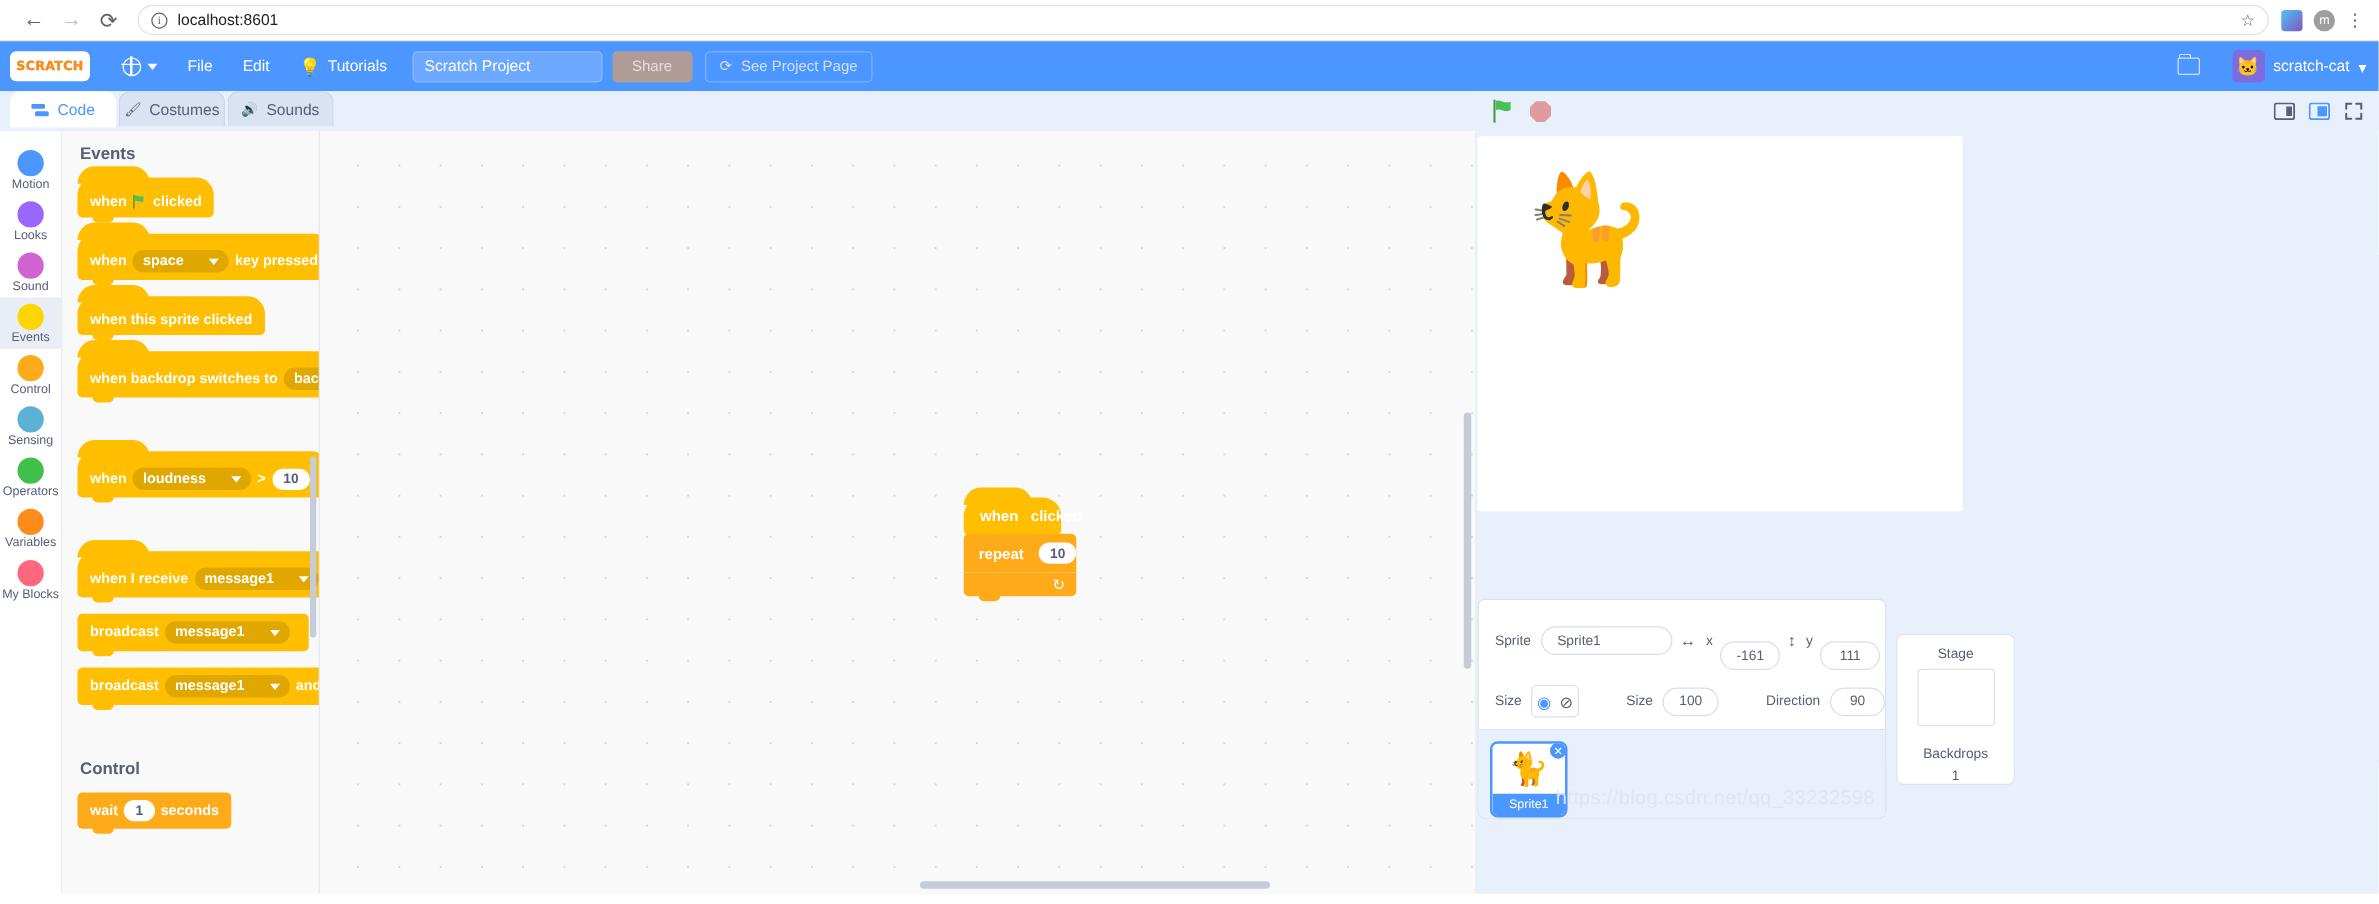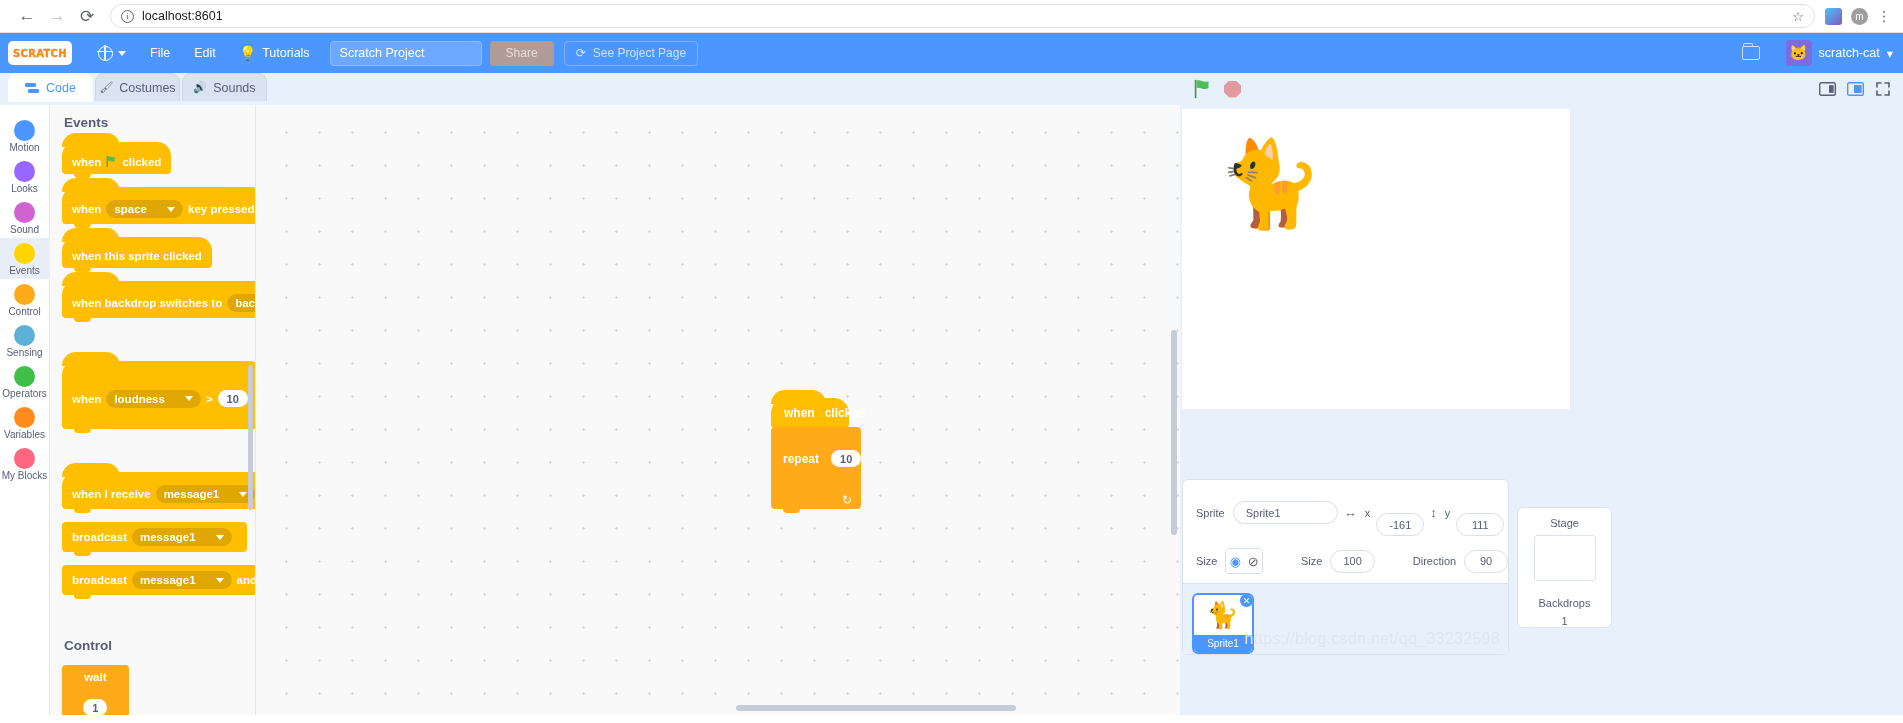--- a/index.html
+++ b/index.html
@@ -119,40 +119,40 @@
   }
   .pal-inner { padding:10px 0 0 12px; }
   .pal-head { font-size:13.5px; font-weight:bold; color:#575e75; margin:0 0 12px 2px; }
   .pal-head.second { margin-top:30px; }
 
   
   .blk { position:relative; display:inline-flex; align-items:center; color:#fff;
     font-size:11.5px; font-weight:bold; padding:6px 10px; border-radius:4px;
     margin-bottom:13px; white-space:nowrap; cursor:grab;}
   .blk.event { background:#ffbf00; }
-  .blk.ctrl  { background:#ffab19;flex-direction:column; }
+  .blk.ctrl  { background:#ffab19; }
   
   .hat { border-radius:14px 14px 4px 4px; padding-top:13px; }
   .hat:before {
     content:""; position:absolute; left:0; top:-9px; width:58px; height:14px;
     background:inherit; border-radius:26px 26px 0 0;
   }
   
   .notch:after {
     content:""; position:absolute; left:12px; bottom:-4px; width:17px; height:5px;
     background:inherit; border-radius:0 0 4px 4px;
   }
   .dropdown {
     background:rgba(0,0,0,0.12); border-radius:11px; padding:3px 8px; margin:0 5px;
     display:inline-flex; align-items:center; gap:20px; font-size:11.5px;
   }
   .dd-caret { width:0;height:0;border-left:4px solid transparent;border-right:4px solid transparent;
     border-top:5px solid #fff; }
   .numfield {
-    background:#fff; border-radius:11px; padding:2.5px 9px; margin:16px 5px;
+    background:#fff; border-radius:11px; padding:2.5px 9px; margin:0 5px;
     color:#575e75; font-size:11px; font-weight:bold;
   }
   .flagico { font-size:12px; margin:0 4px; }
   .pal-scroll {
     position:absolute; right:2px; top:260px; width:5px; height:145px;
     background:#c6cbd8; border-radius:3px; cursor:pointer;
   }
 
   
   .canvas {

